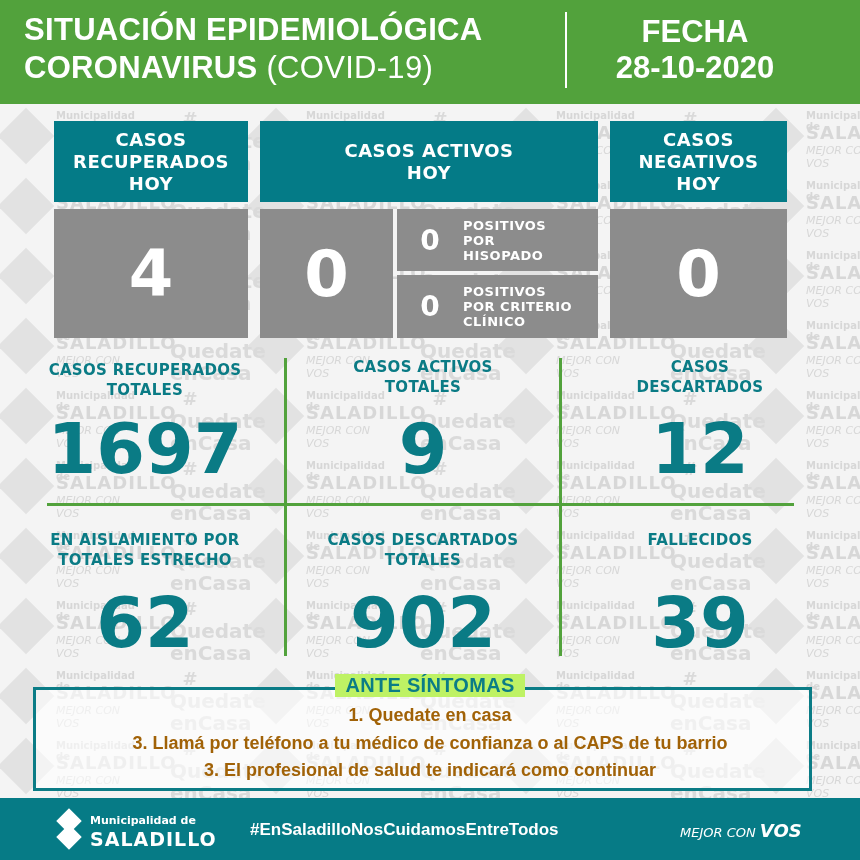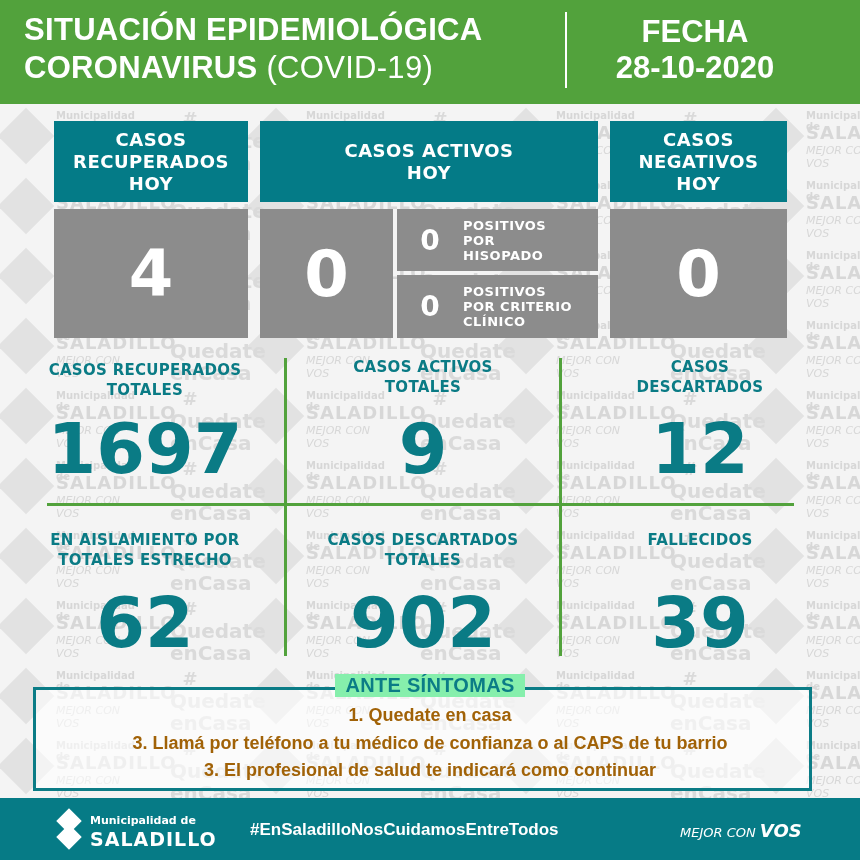--- a/index.html
+++ b/index.html
@@ -81,21 +81,21 @@
 
   
   .sym-box {
     position: absolute; left: 33px; top: 687px; width: 779px; height: 104px;
     border: 3px solid #0b7c86; background: rgba(255,255,255,0.6);
   }
   .sym-title {
     position: absolute; left: 0; top: 674px; width: 860px; text-align: center;
   }
   .sym-title span {
-    display: inline-block; background: #86efac; padding: 0 10px;
+    display: inline-block; background: #bef264; padding: 0 10px;
     color: #0b7c86; font-weight: bold; font-size: 20px; letter-spacing: 0.3px;
     font-family: "Liberation Sans", sans-serif;
   }
   .sym-line {
     position: absolute; left: 0; width: 860px; text-align: center; color: #a16207;
     font-weight: bold; font-size: 18px; font-family: "Liberation Sans", sans-serif;
   }
 
   
   .footer {

